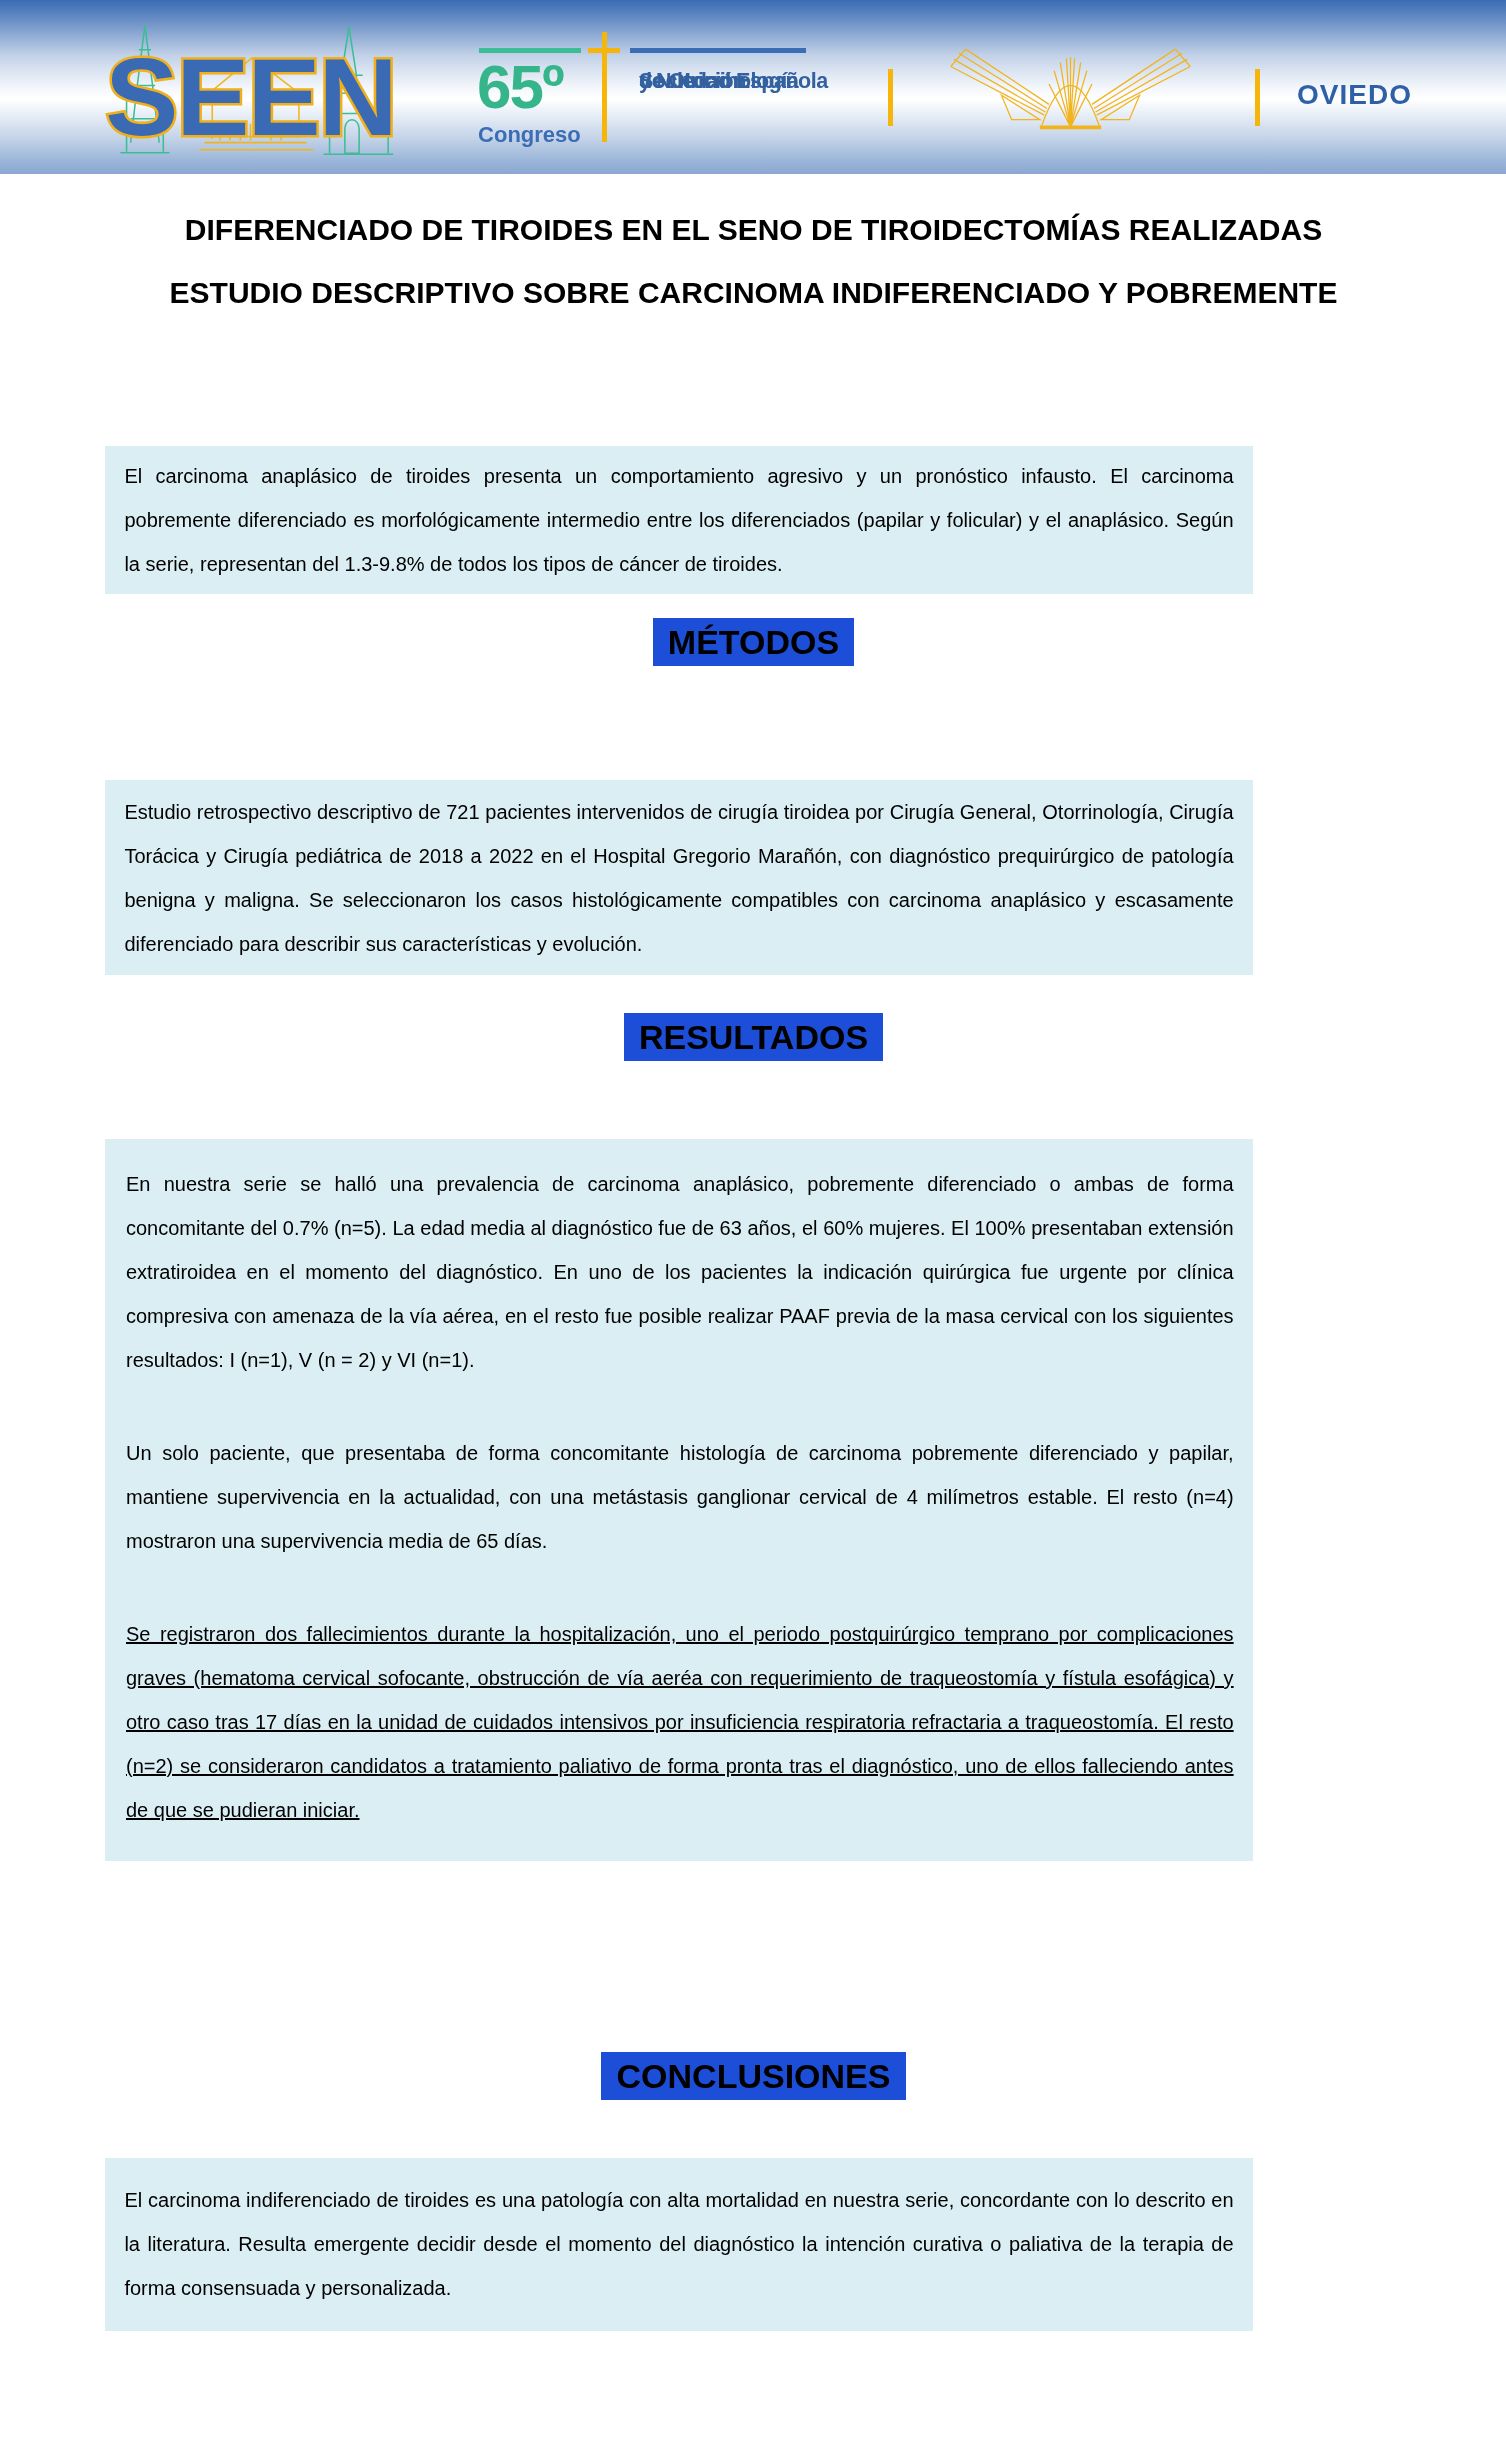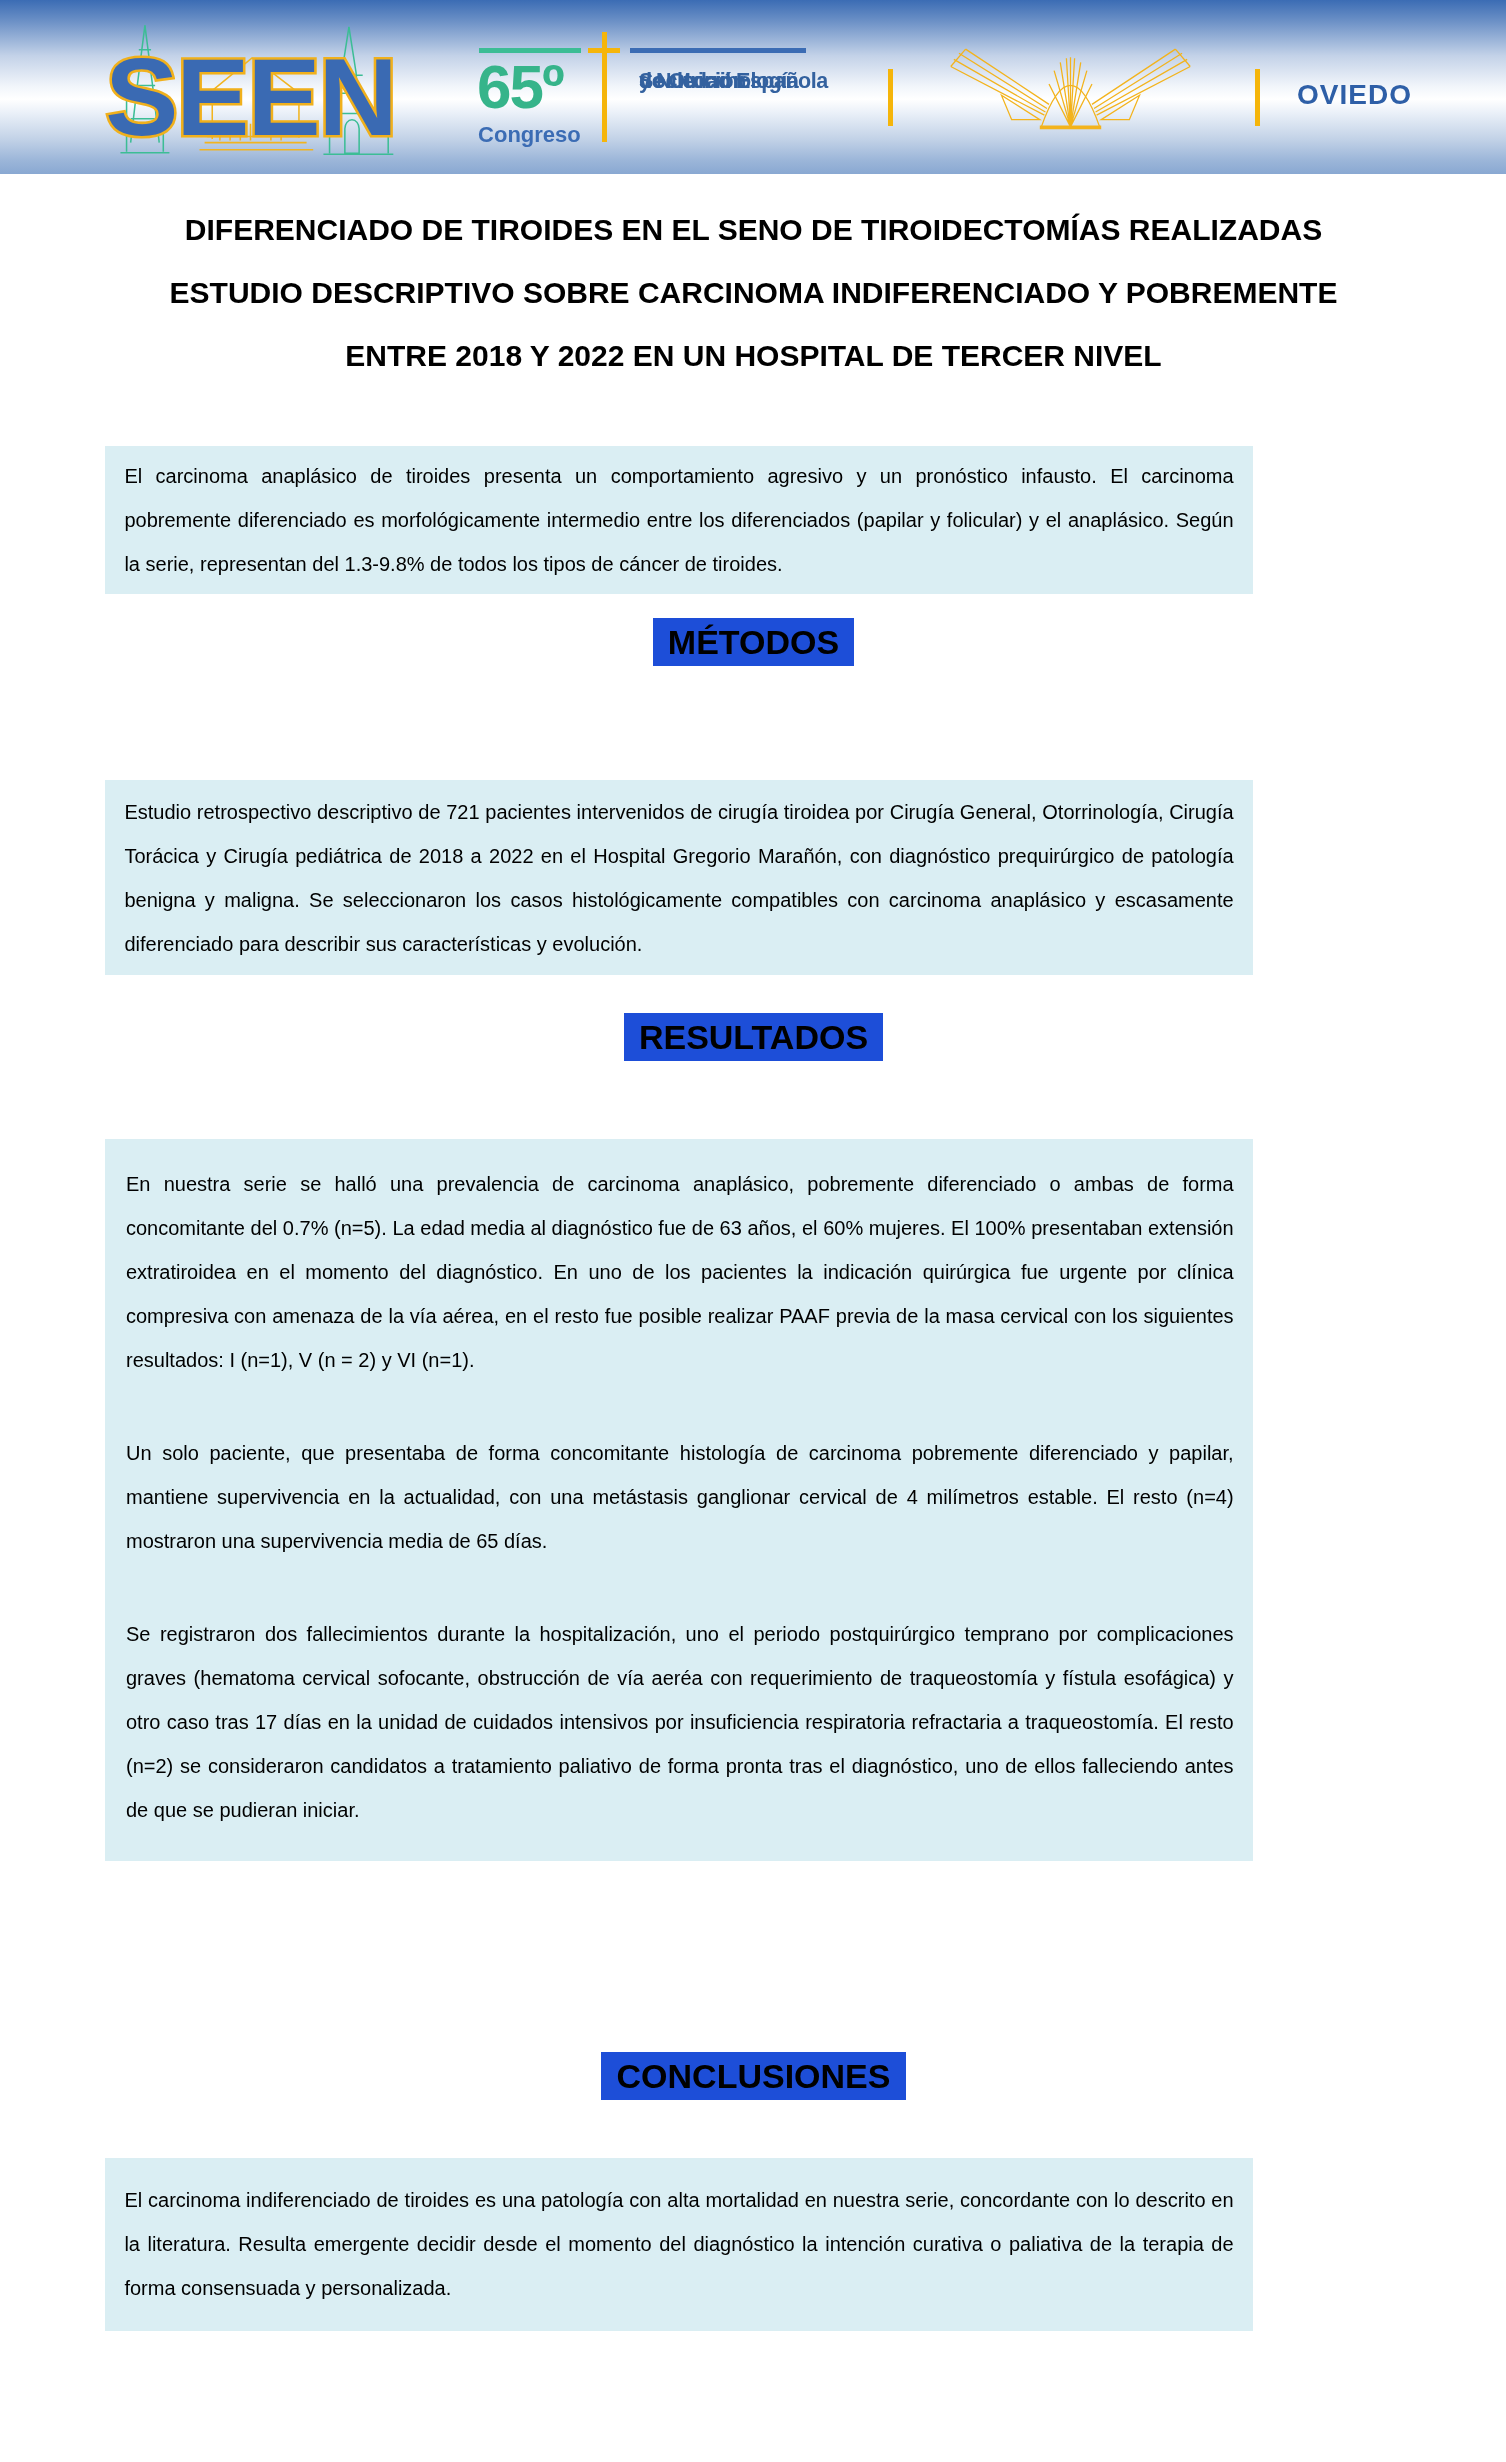--- a/index.html
+++ b/index.html
@@ -50,21 +50,21 @@
   .panel{
     position:absolute;left:105px;width:1148px;box-sizing:border-box;
     background:#DAEEF3;padding:8.2px 19.4px;
     font-size:20px;line-height:44px;text-align:justify;color:#000;
   }
   .panel p{margin:0;}
   .p-intro{top:446px;}
   .p-metodos{top:780px;padding-top:10.2px;padding-bottom:9px;}
   .p-resultados{top:1139px;padding-top:23px;padding-bottom:23px;padding-left:21px;}
   .p-resultados p{margin-bottom:49px;}
-  .p-resultados p:last-child{margin-bottom:6px;}
+  .p-resultados p:last-child{margin-bottom:6px;text-decoration:underline;}
   .p-conclusiones{top:2158px;padding-top:20.4px;padding-bottom:20.4px;}
 </style>
 </head>
 <body>
 
 <header class="band">
 
   <svg class="seen-logo" viewBox="0 0 570 300" xmlns="http://www.w3.org/2000/svg">
     <g stroke="#3cbd95" fill="none" stroke-width="3">
       <path d="M78,32 L63,150 L50,262"></path>
@@ -114,21 +114,20 @@
       <path d="M435,100 L360,148 L415,148 Z"></path>
     </g>
   </svg>
   <div class="ybar b2"></div>
   <div class="city">OVIEDO</div>
 </header>
 
 <h1 class="title-block" style="margin:0;">
   <div class="title-line">DIFERENCIADO DE TIROIDES EN EL SENO DE TIROIDECTOMÍAS REALIZADAS</div>
   <div class="title-line">ESTUDIO DESCRIPTIVO SOBRE CARCINOMA INDIFERENCIADO Y POBREMENTE</div>
-  <div class="title-line">ENTRE 2018 Y 2022 EN UN HOSPITAL DE TERCER NIVEL</div>
 </h1>
 
 <section class="panel p-intro">
   <p>El carcinoma anaplásico de tiroides presenta un comportamiento agresivo y un pronóstico infausto. El carcinoma pobremente diferenciado es morfológicamente intermedio entre los diferenciados (papilar y folicular) y el anaplásico. Según la serie, representan del 1.3-9.8% de todos los tipos de cáncer de tiroides.</p>
 </section>
 
 <div class="heading-row hr-metodos">
   <span class="heading-box">MÉTODOS</span>
 </div>
 <section class="panel p-metodos">

